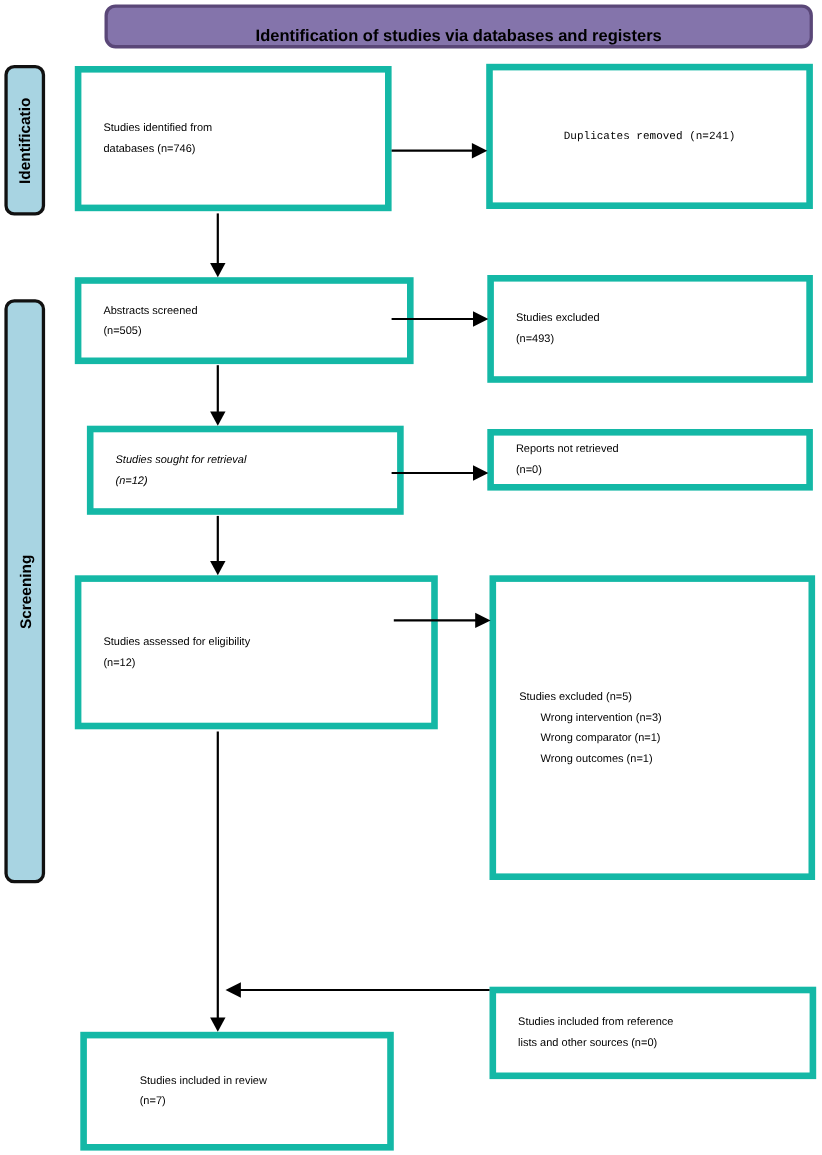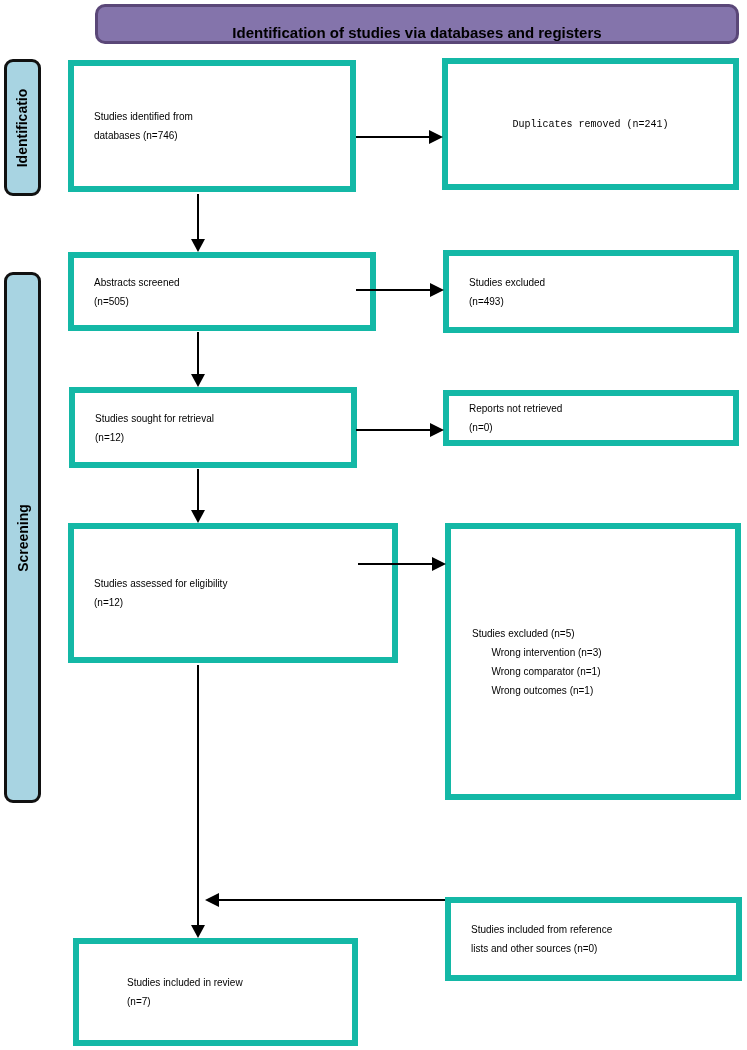--- a/index.html
+++ b/index.html
@@ -96,26 +96,26 @@
 
   <div class="box centered" style="left:442px; top:58px; width:297px; height:132px;font-family:Liberation Mono, monospace;">
     <span>Duplicates removed (n=241)</span>
   </div>
 
   <div class="box" style="left:68px; top:252px; width:308px; height:79px;">
     <span>Abstracts screened
 (n=505)</span>
   </div>
 
-  <div class="box" style="left:443px; top:250px; width:296px; height:83px;">
+  <div class="box" style="left:443px; top:250px; width:296px; height:98px;">
     <span>Studies excluded
 (n=493)</span>
   </div>
 
-  <div class="box" style="left:69px; top:387px; width:288px; height:81px;">
+  <div class="box" style="left:79px; top:387px; width:288px; height:81px;font-style:italic;">
     <span>Studies sought for retrieval
 (n=12)</span>
   </div>
 
   <div class="box" style="left:443px; top:390px; width:296px; height:56px;">
     <span>Reports not retrieved
 (n=0)</span>
   </div>
 
   <div class="box" style="left:68px; top:523px; width:330px; height:140px;">

